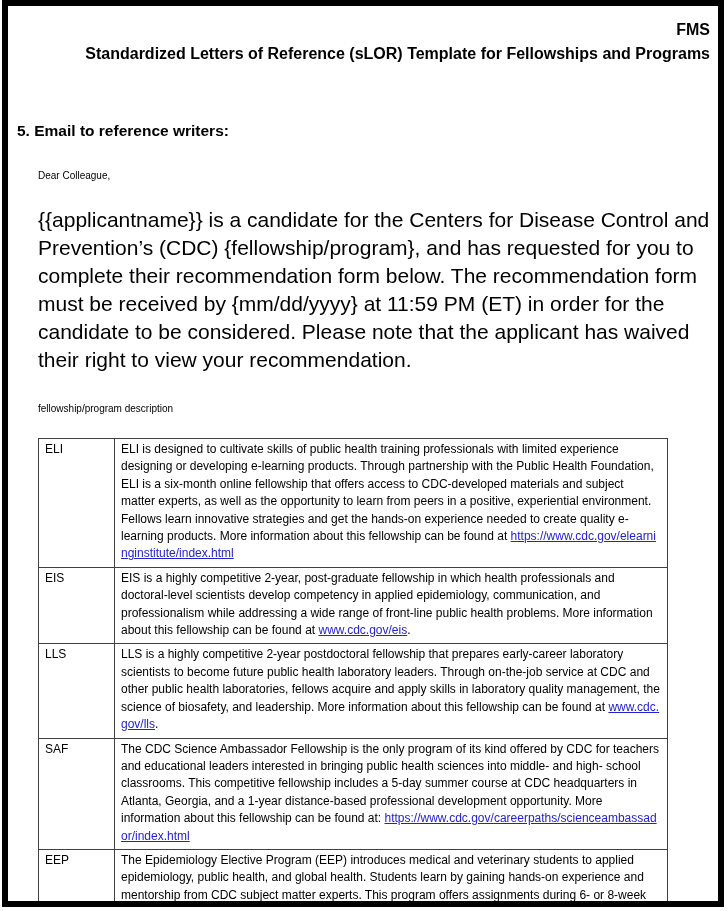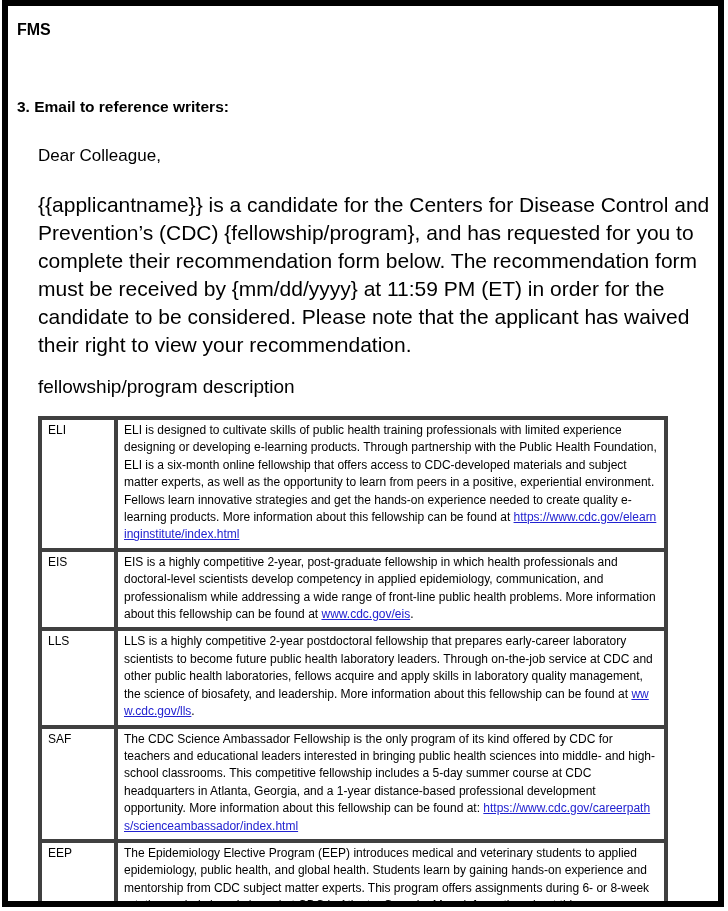--- a/index.html
+++ b/index.html
@@ -15,82 +15,83 @@
     left: 2px; top: 0px;
     width: 722px; height: 907px;
     border: 6px solid #000000;
     background: #ffffff;
     overflow: hidden;
   }
   .content {
     padding: 8px 8px 0 9px;
   }
   .doc-title {
-    text-align: left;
+    text-align: right;
     font-weight: bold;
     font-size: 16px;
     line-height: 24px;
     margin-top: 4px;
   }
   .section-heading {
     margin-top: 56px;
     font-weight: bold;
     font-size: 15.5px;
   }
   .salutation {
     margin-top: 30px;
     margin-left: 21px;
-    font-size: 17px;
+    font-size: 10px;
   }
   .body-paragraph {
     margin-top: 25px;
     margin-left: 21px;
     width: 676px;
     font-size: 21px;
     line-height: 28px;
   }
   .table-caption {
-    margin-top: 14px;
+    margin-top: 21px;
     margin-left: 21px;
-    font-size: 19px;
+    font-size: 10px;
     line-height: 28px;
   }
   table.fellowship-table {
     margin-top: 15px;
     margin-left: 21px;
     width: 630px;
     border-collapse: collapse;
     table-layout: fixed;
     font-size: 12px;
     line-height: 17.4px;
   }
   table.fellowship-table td {
-    border: 4px solid #404040;
+    border: 1px solid #404040;
     vertical-align: top;
     padding: 2px 7px 4px 6px;
   }
   td.code-cell { width: 76px; }
   a.doc-link {
     color: #2222D0;
     text-decoration: underline;
     cursor: pointer;
     word-break: break-all;
   }
 </style>
 </head>
 <body>
 
 <div class="frame">
   <div class="content">
 
     <div class="doc-title">
       <div>FMS</div>
+      <div>Standardized Letters of Reference (sLOR) Template for Fellowships and Programs</div>
     </div>
 
-    <div class="section-heading">3. Email to reference writers:</div>
+    <div class="section-heading">5. Email to reference writers:</div>
 
     <p class="salutation">Dear Colleague,</p>
 
     <p class="body-paragraph">{{applicantname}} is a candidate for the Centers for Disease Control and Prevention’s (CDC) {fellowship/program}, and has requested for you to complete their recommendation form below. The recommendation form must be received by {mm/dd/yyyy} at 11:59 PM (ET) in order for the candidate to be considered. Please note that the applicant has waived their right to view your recommendation.</p>
 
     <p class="table-caption">fellowship/program description</p>
 
     <table class="fellowship-table">
       <tbody>
         <tr class="row-eli">

